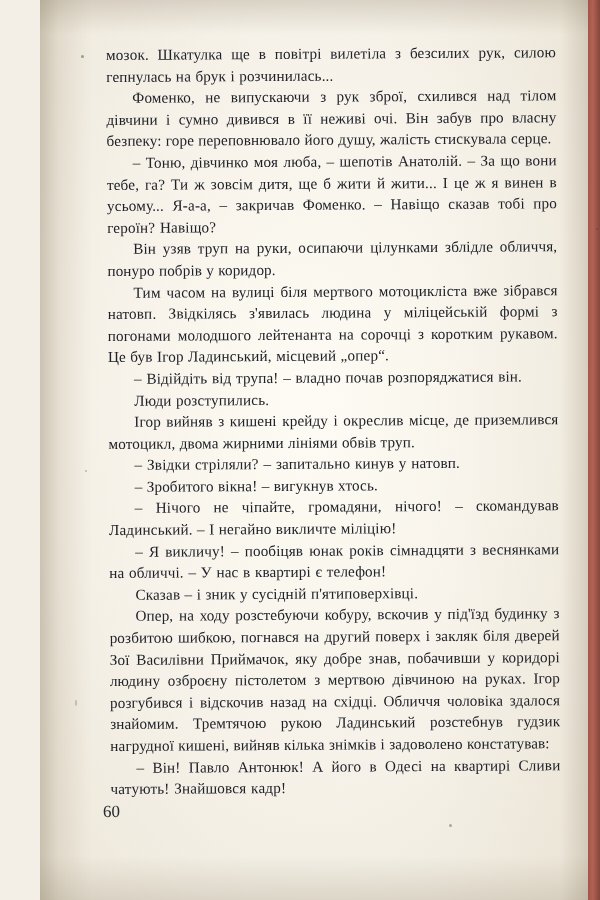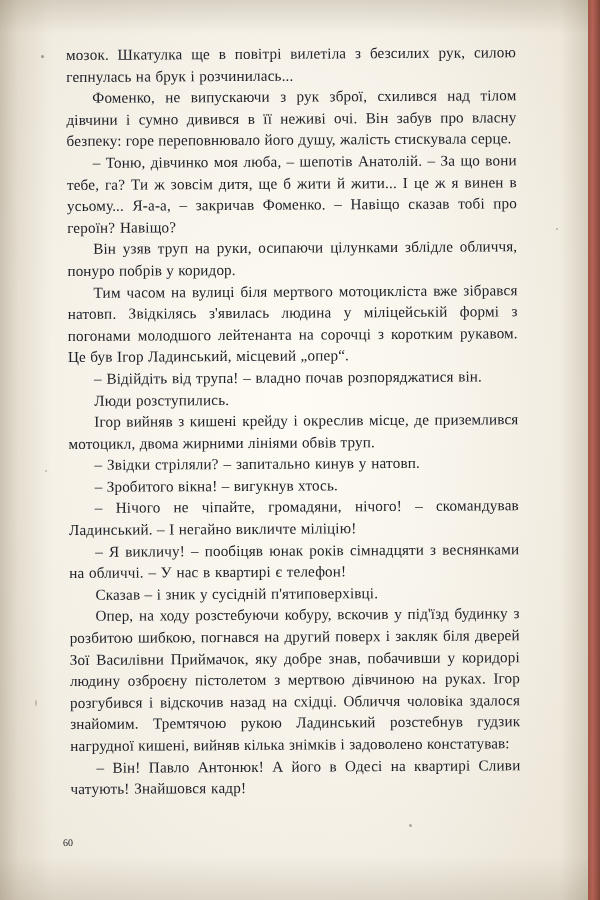--- a/index.html
+++ b/index.html
@@ -15,20 +15,21 @@
     position: relative;
   }
 
   
   .page {
     position: absolute;
     inset: 0;
     background:
       radial-gradient(ellipse at 48% 45%, rgba(255,253,246,0.85) 0%, rgba(245,240,230,0.6) 55%, rgba(232,225,210,0.75) 100%),
       linear-gradient(90deg, #ece5d6 0%, #f6f2e9 8%, #f7f4ec 70%, #efe9dc 97%, #e3dbc9 100%);
+    margin-left: 40px;
   }
 
   
   .binding {
     position: absolute;
     left: 0;
     top: 0;
     bottom: 0;
     width: 52px;
     background: linear-gradient(90deg, rgba(120,105,80,0.30) 0%, rgba(150,135,110,0.14) 35%, rgba(255,255,255,0) 100%);
@@ -94,22 +95,22 @@
     text-indent: 0;
   }
 
   
   .text-block p:nth-child(odd) { letter-spacing: 0.15px; }
   .text-block p:nth-child(3n) { word-spacing: 0.8px; }
 
   .folio {
     position: absolute;
     left: 63px;
-    top: 837px;
-    font-size: 10px;
+    top: 802px;
+    font-size: 17px;
     color: #262830;
     font-family: "Liberation Serif", "DejaVu Serif", serif;
     transform: rotate(-0.4deg);
   }
 
   
   .speck {
     position: absolute;
     background: rgba(60,50,40,0.45);
     border-radius: 50%;

